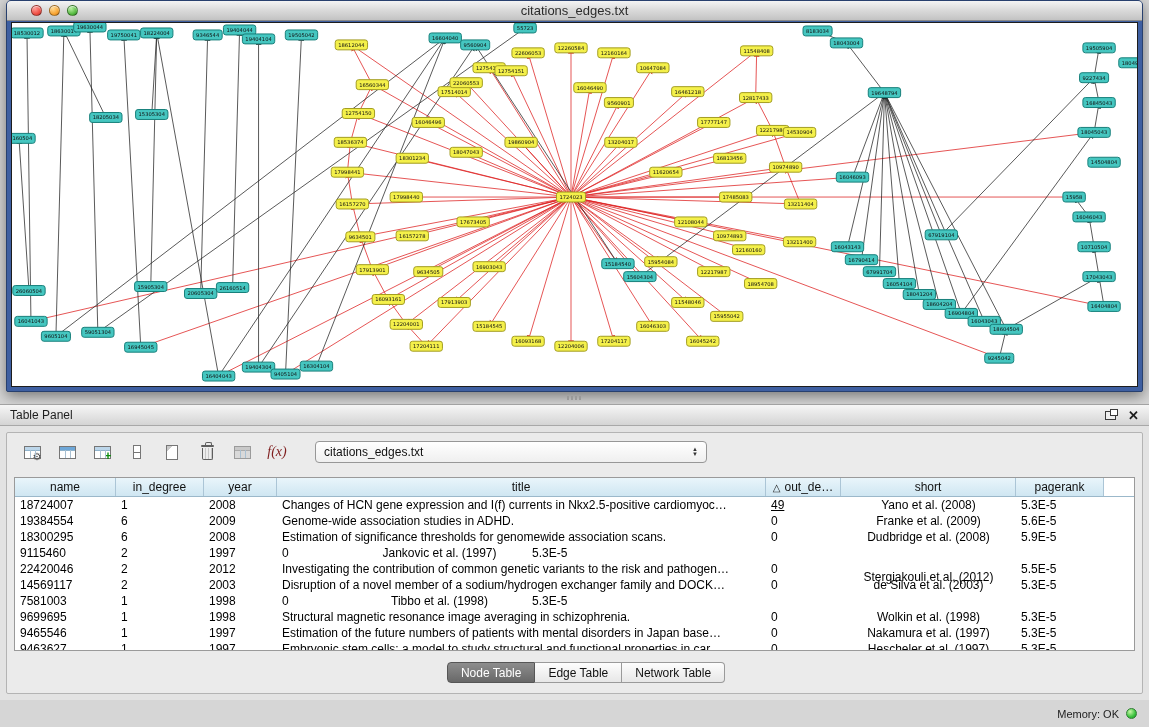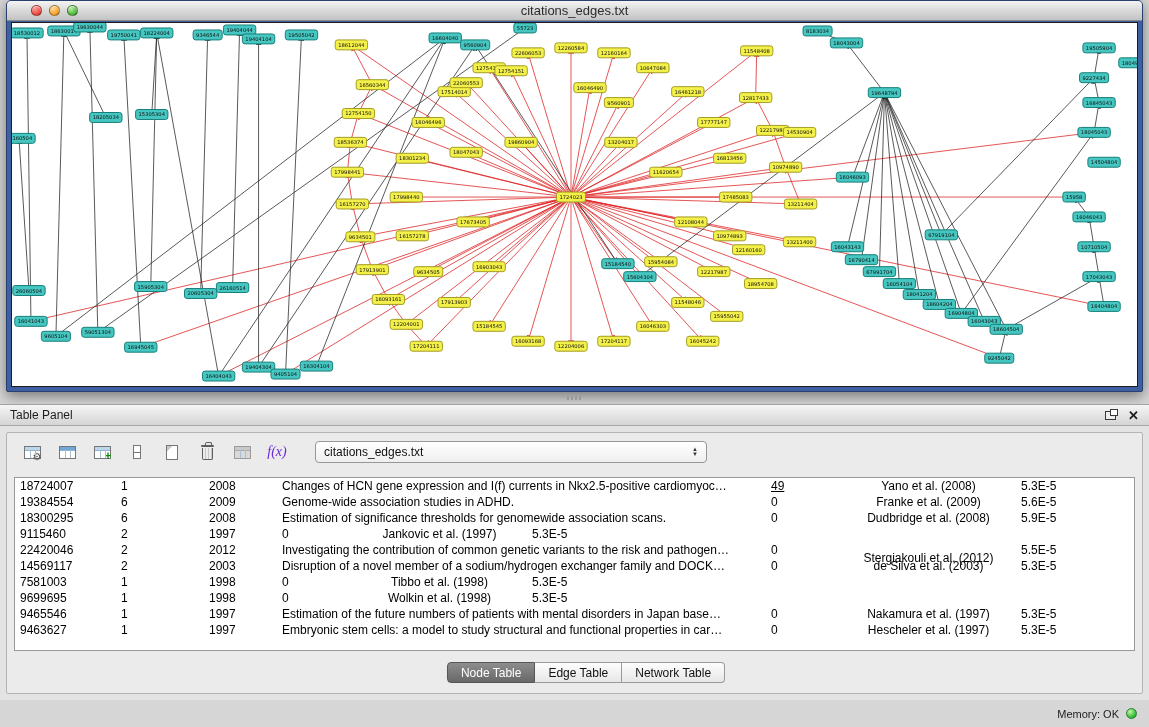--- a/index.html
+++ b/index.html
@@ -80,21 +80,21 @@
   .icn-rows::before { content:""; position:absolute; left:0; right:0; top:6px; height:1px; background:#767676; }
   .icn-page { width:12px; height:15px; border:1px solid #767676;
     background:linear-gradient(135deg,#c9c9c9 0 4px,#fff 4px); }
   .icn-trash { width:11px; height:12px; border:1px solid #5e5e5e; border-top:none;
     border-radius:0 0 2px 2px; margin-top:4px; position:relative;
     background:linear-gradient(90deg,#ededed 0 2px,#c6c6c6 2px 3px,#ededed 3px 5px,#c6c6c6 5px 6px,#ededed 6px 8px,#c6c6c6 8px 9px,#ededed 9px); }
   .icn-trash::before { content:""; position:absolute; left:-2px; right:-2px; top:-3px;
     height:2px; background:#5e5e5e; border-radius:1px; }
   .icn-trash::after { content:""; position:absolute; left:2px; top:-6px; width:5px; height:3px;
     border:1px solid #5e5e5e; border-bottom:none; border-radius:2px 2px 0 0; }
-  .icn-fx { font-family:"Liberation Serif",serif; font-style:italic; font-size:14px; color:#6d28d9; }
+  .icn-fx { font-family:"Liberation Serif",serif; font-style:italic; font-size:14px; color:#7f1d1d; }
 
   .table-combo {
     margin-left:16px; width:392px; height:22px;
     background:linear-gradient(#ffffff,#efefef); border:1px solid #979797;
     border-radius:4px; display:flex; align-items:center; padding:0 8px; font-size:12px; color:#111;
   }
   .combo-arrows { margin-left:auto; display:flex; flex-direction:column;
     font-size:6px; line-height:5px; color:#333; text-align:center; }
 
   
@@ -784,20 +784,30 @@
       <div class="table-combo">
         <span class="combo-value">citations_edges.txt</span>
         <span class="combo-arrows">
           <span>▲</span>
           <span>▼</span>
         </span>
       </div>
     </div>
 
     <div class="table-wrap">
+      <div class="thead" id="thead">
+          <div class="th" style="width: 101px;">name</div>
+          <div class="th" style="width: 88px;">in_degree</div>
+          <div class="th" style="width: 73px;">year</div>
+          <div class="th" style="width: 489px;">title</div>
+          <div class="th" style="width: 75px;"><span class="sort">△</span>out_de…</div>
+          <div class="th" style="width: 175px;">short</div>
+          <div class="th" style="width: 88px;">pagerank</div>
+          <div class="th th-filler"></div>
+        </div>
       <div class="tbody" id="tbody">
           <div class="tr">
             <div class="td" style="width: 101px;">18724007</div>
             <div class="td" style="width: 88px;">1</div>
             <div class="td" style="width: 73px;">2008</div>
             <div class="td" style="width: 489px;">Changes of HCN gene expression and I(f) currents in Nkx2.5-positive cardiomyoc…</div>
             <div class="td" style="width: 75px; text-decoration: underline;">49</div>
             <div class="td c" style="width: 175px;">Yano et al. (2008)</div>
             <div class="td" style="width: 88px;">5.3E-5</div>
           </div>
@@ -850,20 +860,21 @@
             <div class="td" style="width: 88px;">1</div>
             <div class="td" style="width: 73px;">1998</div>
             <div class="td" style="width: 75px;">0</div>
             <div class="td c" style="width: 175px;">Tibbo et al. (1998)</div>
             <div class="td" style="width: 88px;">5.3E-5</div>
           </div>
           <div class="tr">
             <div class="td" style="width: 101px;">9699695</div>
             <div class="td" style="width: 88px;">1</div>
             <div class="td" style="width: 73px;">1998</div>
+            <div class="td" style="width: 489px;">Structural magnetic resonance image averaging in schizophrenia.</div>
             <div class="td" style="width: 75px;">0</div>
             <div class="td c" style="width: 175px;">Wolkin et al. (1998)</div>
             <div class="td" style="width: 88px;">5.3E-5</div>
           </div>
           <div class="tr">
             <div class="td" style="width: 101px;">9465546</div>
             <div class="td" style="width: 88px;">1</div>
             <div class="td" style="width: 73px;">1997</div>
             <div class="td" style="width: 489px;">Estimation of the future numbers of patients with mental disorders in Japan base…</div>
             <div class="td" style="width: 75px;">0</div>

